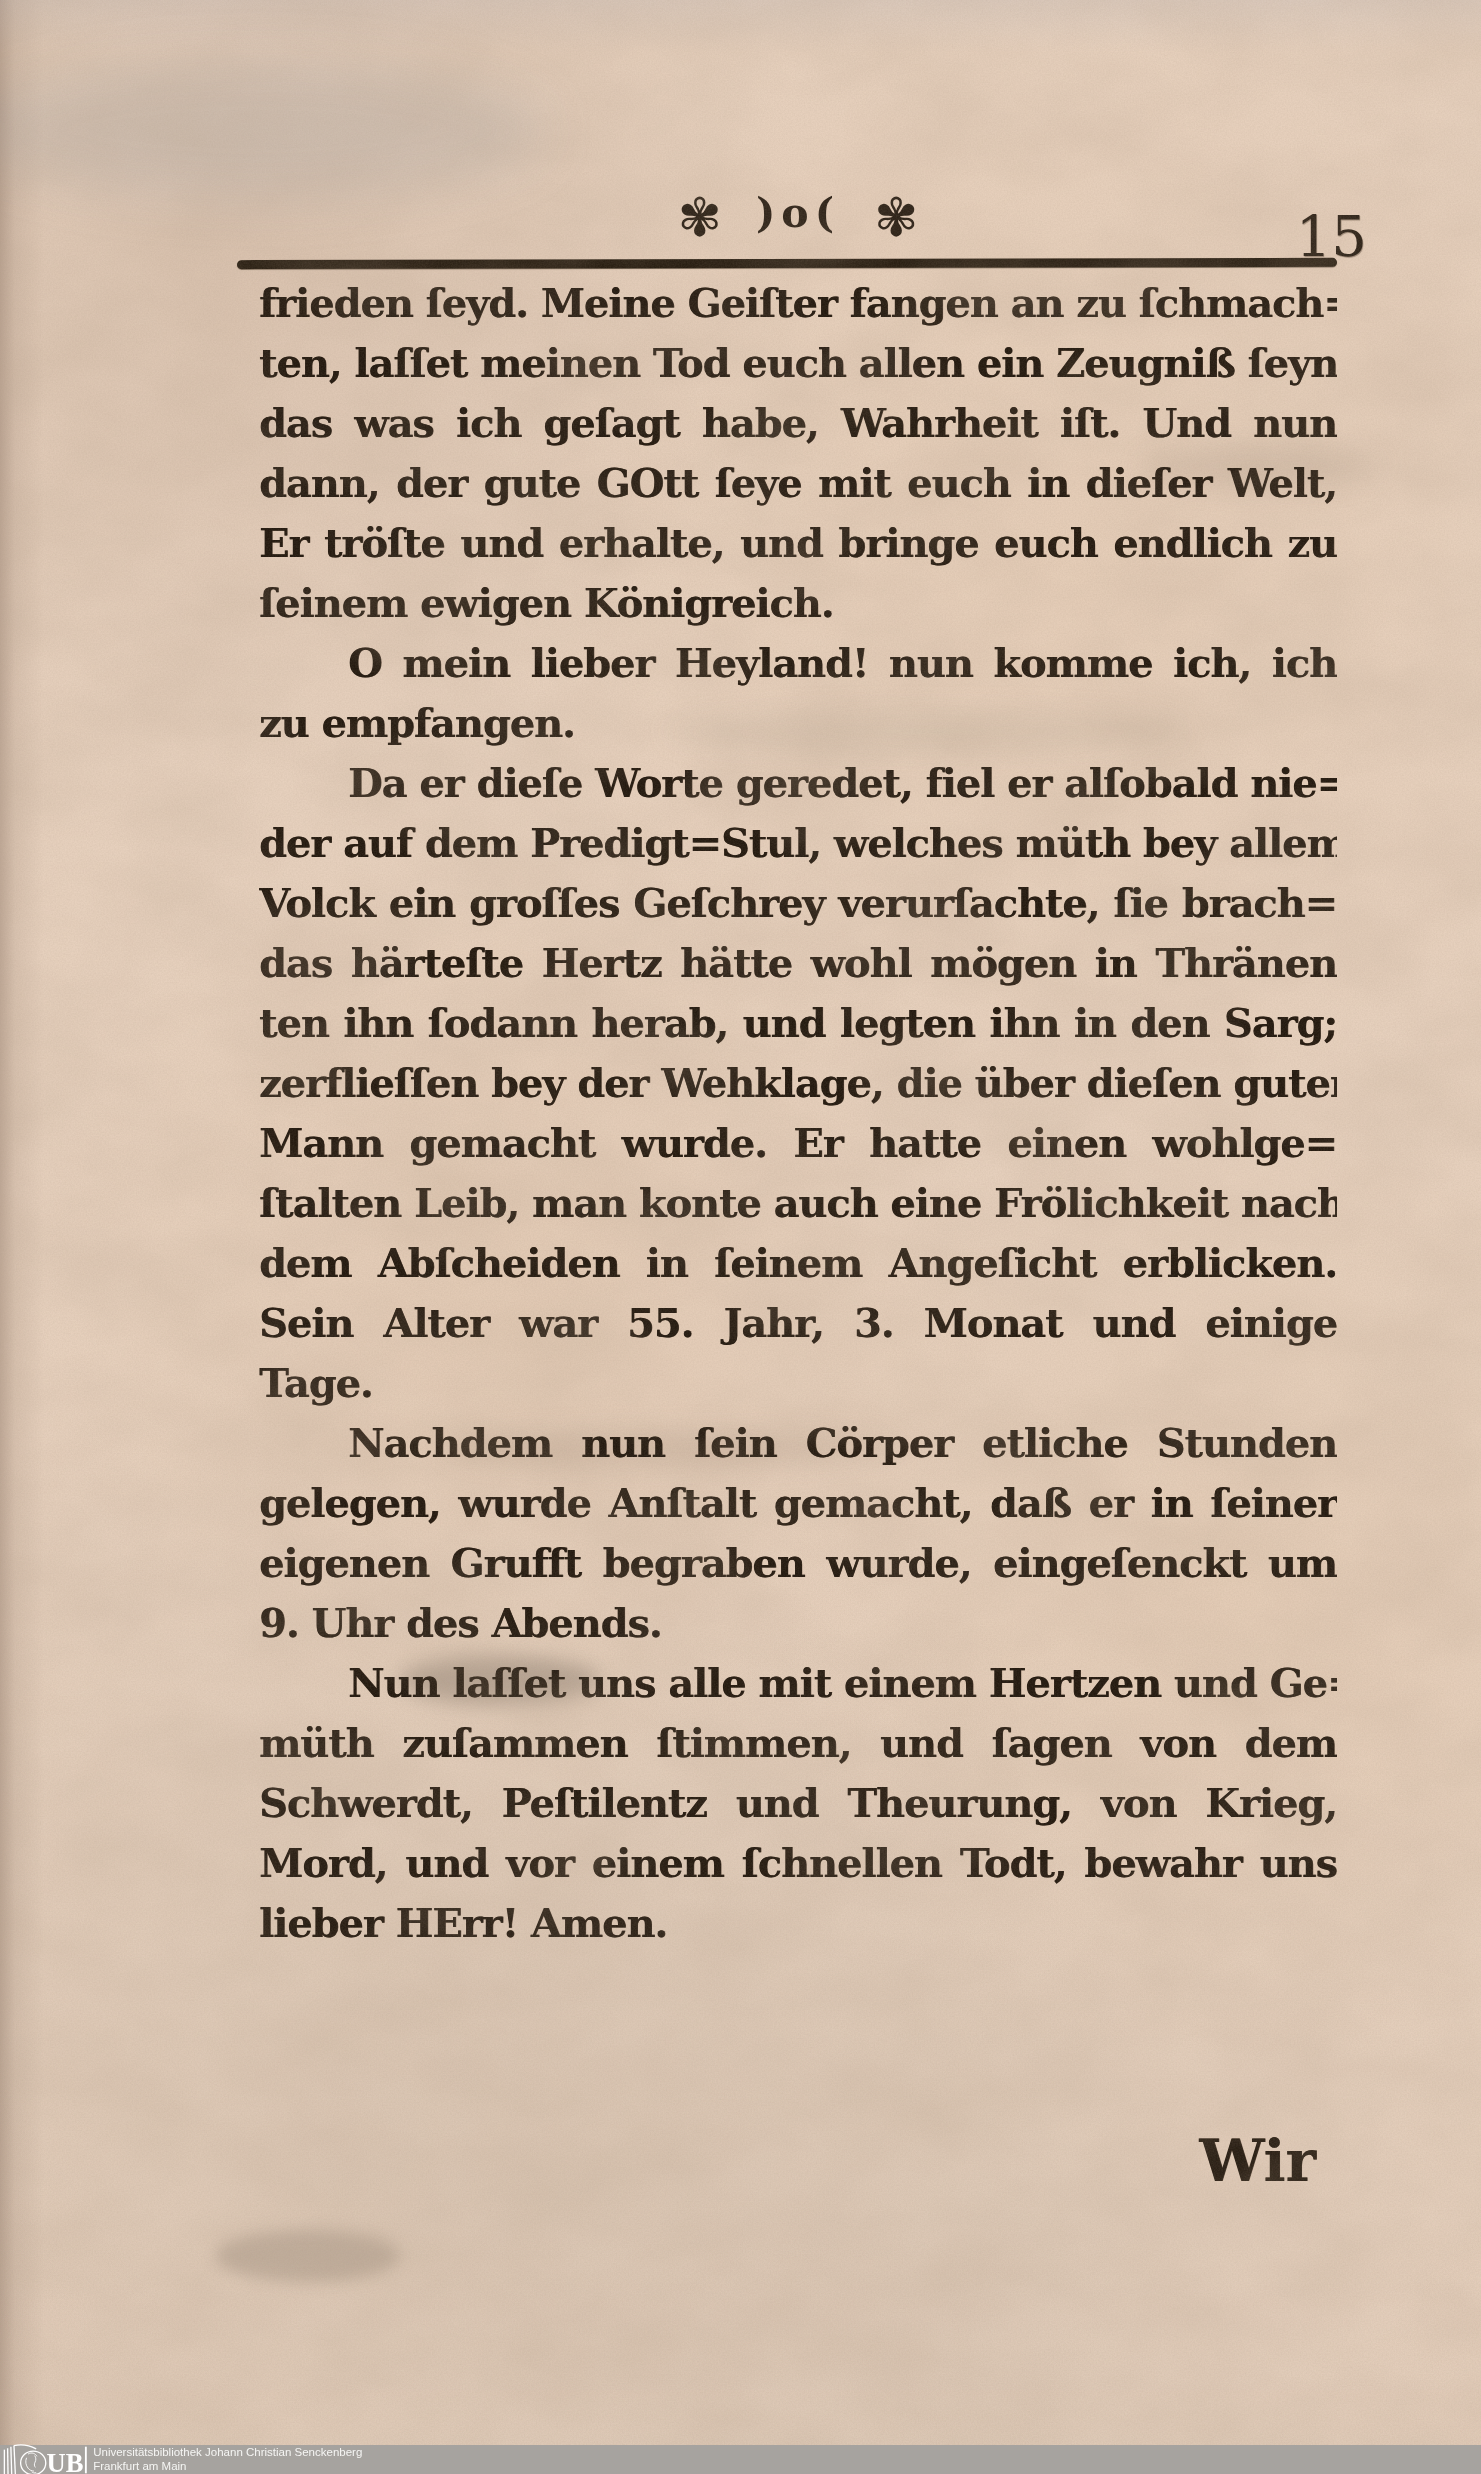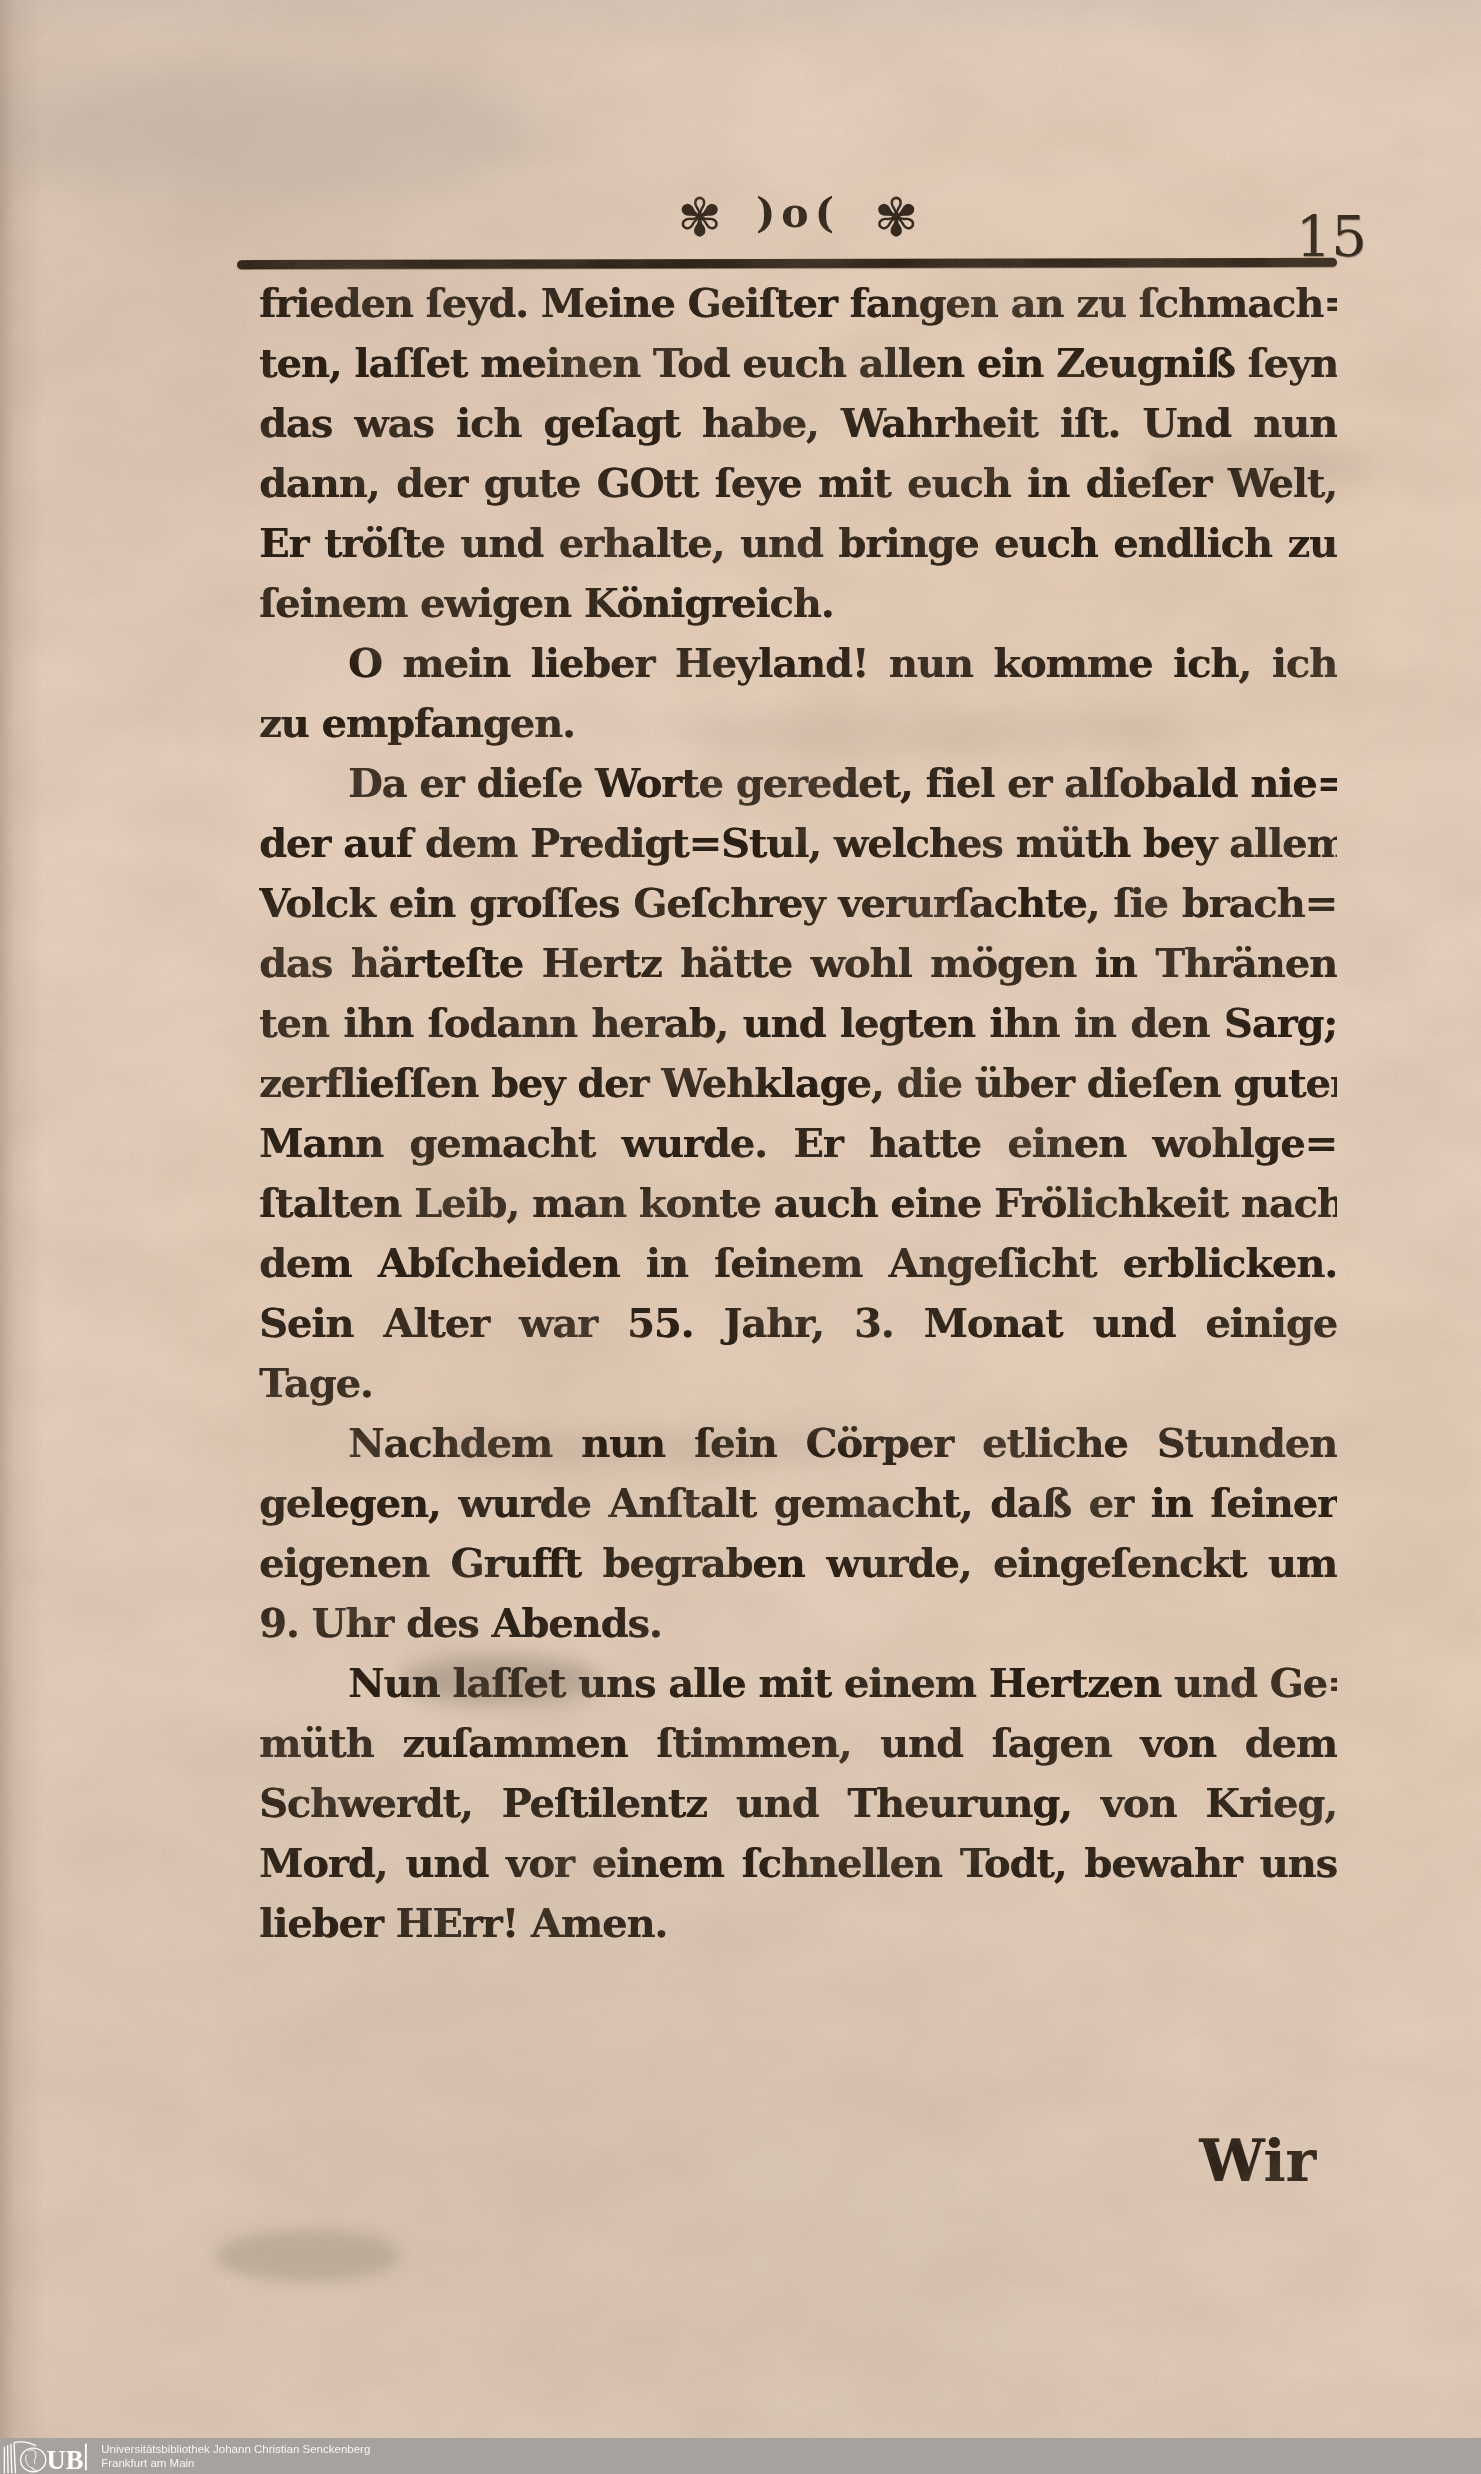--- a/index.html
+++ b/index.html
@@ -90,28 +90,28 @@
   .line.indent  { text-indent: 89px; }
   .catchword {
     position: absolute; left: 259px; width: 1078px; top: 2127px; z-index: 3;
     text-align: right; padding-right: 21px; box-sizing: border-box;
     font-size: 58px; font-weight: 700; color: var(--ink);
     text-shadow: 0.4px 0.3px 0.4px rgba(36,22,10,0.75);
   }
 
   
   .libbar {
-    position: absolute; left: 0; right: 0; bottom: 0; height: 37px; z-index: 6;
+    position: absolute; left: 0; right: 0; bottom: 0; height: 30px; z-index: 6;
     background: var(--footer-bg);
     display: flex; align-items: center;
     font-family: "Liberation Sans", "DejaVu Sans", sans-serif;
   }
   .liblogo { margin-left: 2.2px; flex: 0 0 auto; }
   .libtext {
-    margin-left: 10px; color: var(--footer-text);
+    margin-left: 2px; color: var(--footer-text);
     font-size: 11.5px; line-height: 13.7px; font-weight: 400;
   }
 </style>
 </head>
 <body>
 
 <div class="page">
 
   <div class="blotches"></div>
   <div class="vignette"></div>

